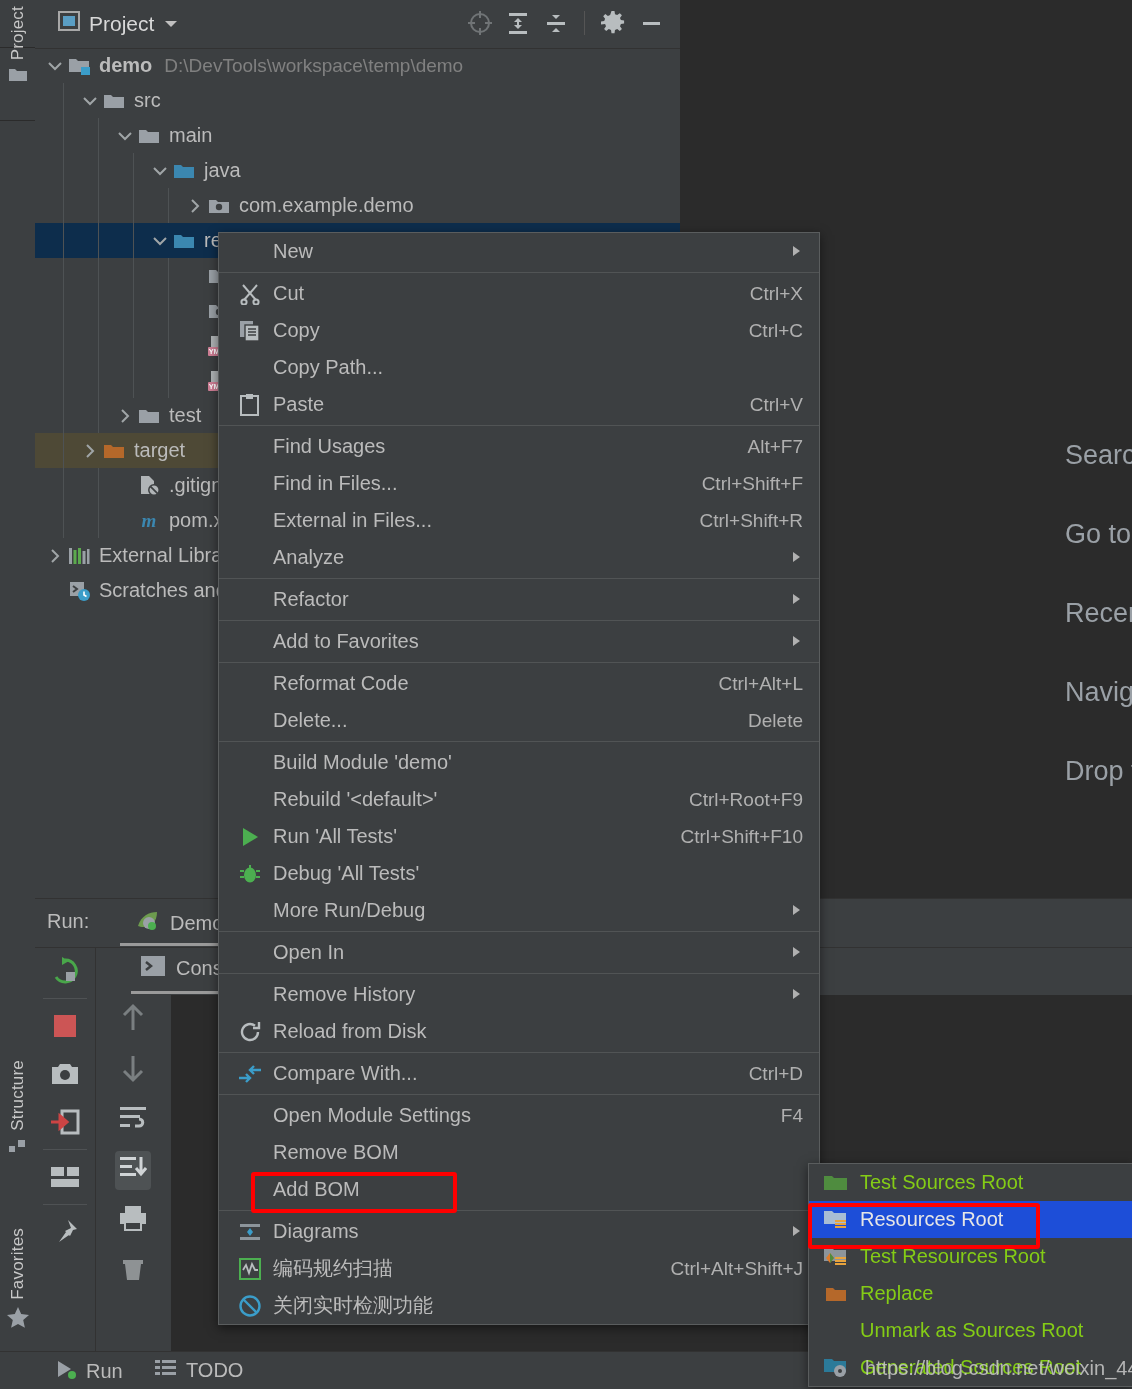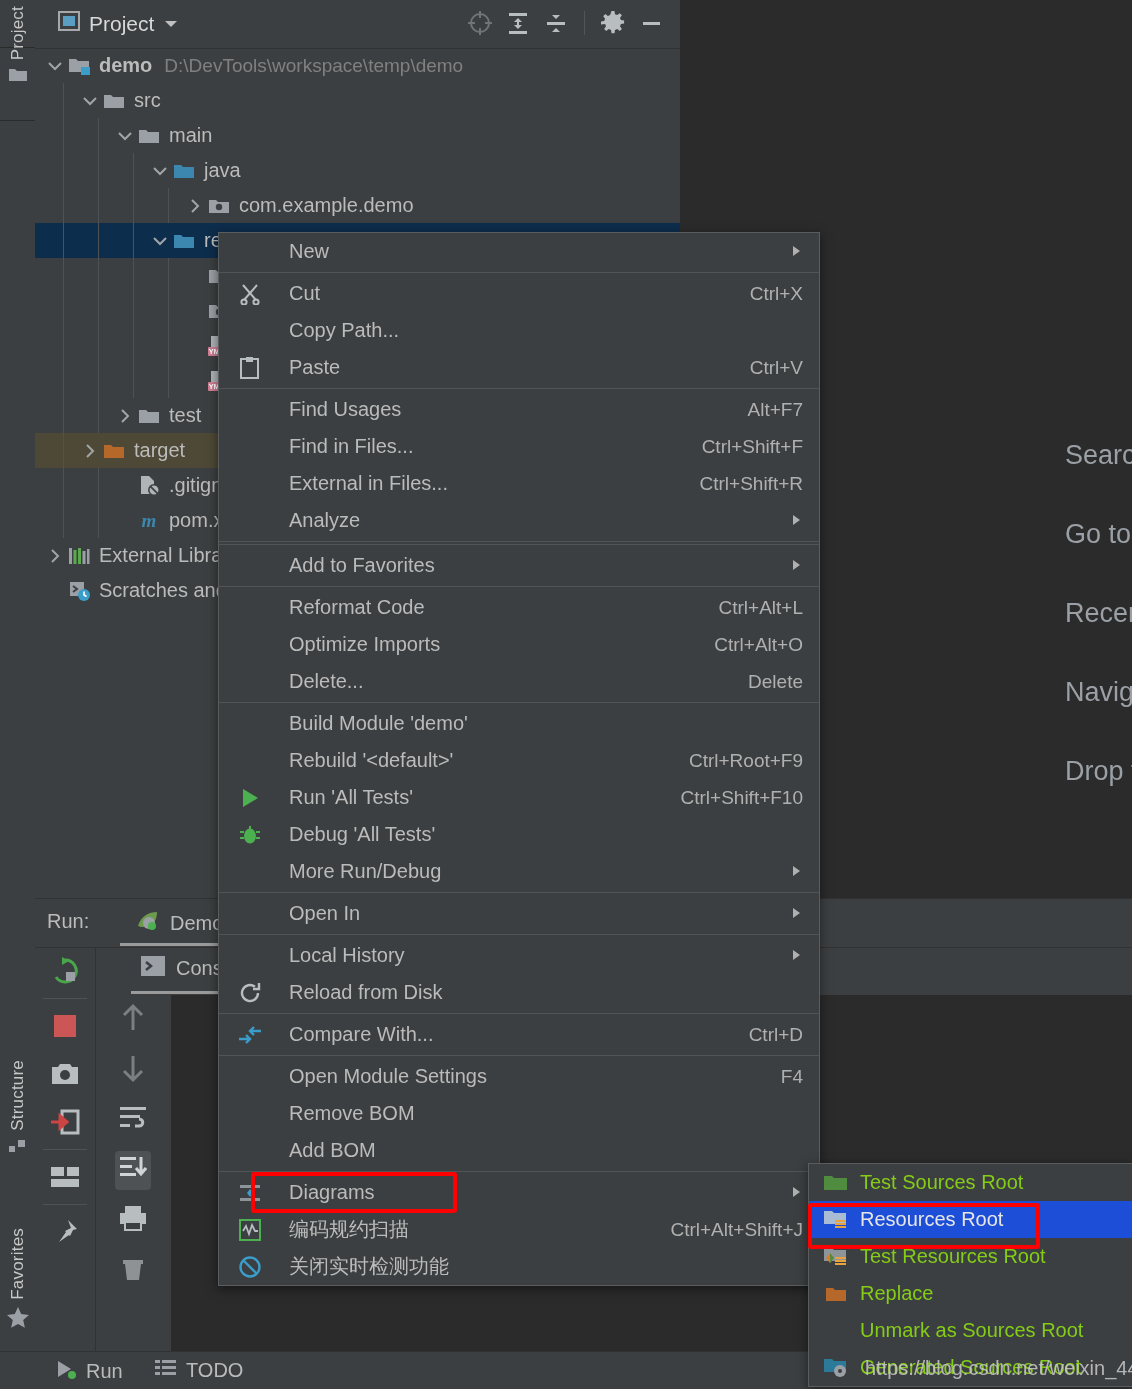--- a/index.html
+++ b/index.html
@@ -68,21 +68,21 @@
 
   
   .statusbar{position:absolute;left:0;top:1351px;width:1132px;height:38px;background:#3c3f41;border-top:1px solid #323232;}
   .sb-item{position:absolute;top:7px;display:flex;align-items:center;gap:9px;cursor:pointer;}
   .sb-item .sbtxt{font-size:20px;color:#bbbbbb;}
 
   
   .ctxmenu{position:absolute;left:218px;top:232px;width:600px;background:#3c3f41;border:1px solid #5a5d5e;box-shadow:0 3px 10px rgba(0,0,0,.5);z-index:40;}
   .mi{position:relative;height:37px;display:flex;align-items:center;padding-left:18px;cursor:pointer;}
   .mi .mi-icon{width:26px;flex:0 0 26px;display:flex;align-items:center;justify-content:center;margin-right:10px;}
-  .mi .mi-label{font-size:20px;color:#bbbbbb;white-space:nowrap;margin-left:16px;}
+  .mi .mi-label{font-size:20px;color:#bbbbbb;white-space:nowrap;}
   .mi .mi-short{position:absolute;right:16px;font-size:19px;color:#b0b0b0;}
   .mi .mi-arrow{position:absolute;right:16px;}
   .mi.sel{background:#4b6eaf;}
   .mi.sel .mi-label{color:#e6e6e6;}
   .mi-sep{height:1px;background:#515455;margin:2px 0;}
   .redbox{position:absolute;border:4px solid #ff0000;border-radius:3px;pointer-events:none;z-index:60;}
 
   
   .submenu{position:absolute;left:808px;top:1163px;width:324px;background:#3c3f41;border:1px solid #5a5d5e;box-shadow:0 3px 10px rgba(0,0,0,.5);z-index:50;}
   .smi{position:relative;height:37px;display:flex;align-items:center;padding-left:12px;cursor:pointer;}
@@ -605,20 +605,31 @@
           <svg width="22" height="22">
             <path d="M4 2l13 15M18 2L5 17" stroke="#b8bdbf" stroke-width="2" fill="none"></path>
             <circle cx="5" cy="19" r="2.6" fill="none" stroke="#b8bdbf" stroke-width="2"></circle>
             <circle cx="17" cy="19" r="2.6" fill="none" stroke="#b8bdbf" stroke-width="2"></circle>
           </svg>
         </span>
         <span class="mi-label">Cut</span>
         <span class="mi-short">Ctrl+X</span>
       </div>
       <div class="mi">
+        <span class="mi-icon">
+          <svg width="22" height="22">
+            <rect x="1" y="1" width="13" height="16" fill="#9aa0a6"></rect>
+            <rect x="6" y="5" width="14" height="16" fill="#b8bdbf" stroke="#3c3f41" stroke-width="1.4"></rect>
+            <path d="M9 9h8M9 12h8M9 15h8" stroke="#3c3f41" stroke-width="1.4"></path>
+          </svg>
+        </span>
+        <span class="mi-label">Copy</span>
+        <span class="mi-short">Ctrl+C</span>
+      </div>
+      <div class="mi">
         <span class="mi-icon"></span>
         <span class="mi-label">Copy Path...</span>
       </div>
       <div class="mi">
         <span class="mi-icon">
           <svg width="20" height="22">
             <rect x="1" y="2" width="17" height="19" fill="none" stroke="#b8bdbf" stroke-width="2"></rect>
             <rect x="6" y="0" width="7" height="5" fill="#b8bdbf"></rect>
           </svg>
         </span>
@@ -642,41 +653,43 @@
         <span class="mi-short">Ctrl+Shift+R</span>
       </div>
       <div class="mi">
         <span class="mi-icon"></span>
         <span class="mi-label">Analyze</span>
         <span class="mi-arrow"><svg width="12" height="14">
             <path d="M2 2l7 5-7 5z" fill="#b0b0b0"></path>
           </svg></span>
       </div>
       <div class="mi-sep"></div>
+      <div class="mi">
+        <span class="mi-icon"></span>
+        <span class="mi-label">Refactor</span>
+        <span class="mi-arrow"><svg width="12" height="14">
+            <path d="M2 2l7 5-7 5z" fill="#b0b0b0"></path>
+          </svg></span>
+      </div>
       <div class="mi-sep"></div>
       <div class="mi">
         <span class="mi-icon"></span>
         <span class="mi-label">Add to Favorites</span>
         <span class="mi-arrow"><svg width="12" height="14">
             <path d="M2 2l7 5-7 5z" fill="#b0b0b0"></path>
           </svg></span>
       </div>
       <div class="mi-sep"></div>
       <div class="mi">
         <span class="mi-icon"></span>
         <span class="mi-label">Reformat Code</span>
         <span class="mi-short">Ctrl+Alt+L</span>
       </div>
       <div class="mi">
         <span class="mi-icon"></span>
-        <span class="mi-label">Optimize Imports</span>
-        <span class="mi-short">Ctrl+Alt+O</span>
-      </div>
-      <div class="mi">
-        <span class="mi-icon"></span>
         <span class="mi-label">Delete...</span>
         <span class="mi-short">Delete</span>
       </div>
       <div class="mi-sep"></div>
       <div class="mi">
         <span class="mi-icon"></span>
         <span class="mi-label">Build Module 'demo'</span>
       </div>
       <div class="mi">
         <span class="mi-icon"></span>
@@ -712,21 +725,21 @@
       <div class="mi">
         <span class="mi-icon"></span>
         <span class="mi-label">Open In</span>
         <span class="mi-arrow"><svg width="12" height="14">
             <path d="M2 2l7 5-7 5z" fill="#b0b0b0"></path>
           </svg></span>
       </div>
       <div class="mi-sep"></div>
       <div class="mi">
         <span class="mi-icon"></span>
-        <span class="mi-label">Local History</span>
+        <span class="mi-label">Remove History</span>
         <span class="mi-arrow"><svg width="12" height="14">
             <path d="M2 2l7 5-7 5z" fill="#b0b0b0"></path>
           </svg></span>
       </div>
       <div class="mi">
         <span class="mi-icon">
           <svg width="22" height="22">
             <path d="M19 11a8 8 0 11-3-6.2" fill="none" stroke="#b8bdbf" stroke-width="2.4"></path>
             <path d="M20 1v6h-6" fill="none" stroke="#b8bdbf" stroke-width="2.4"></path>
           </svg>

